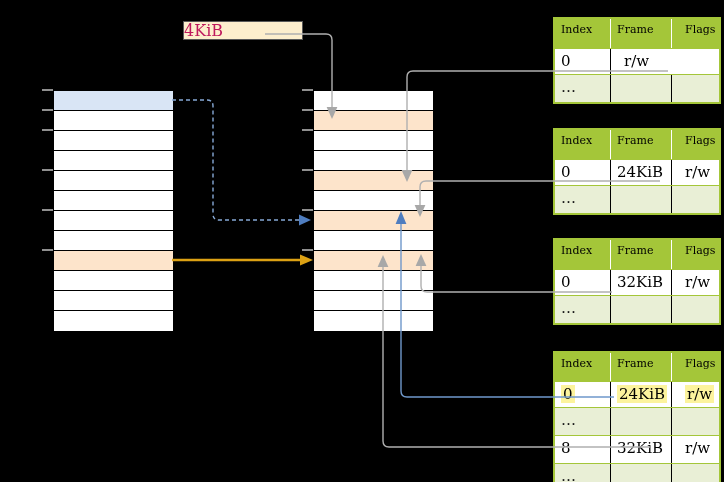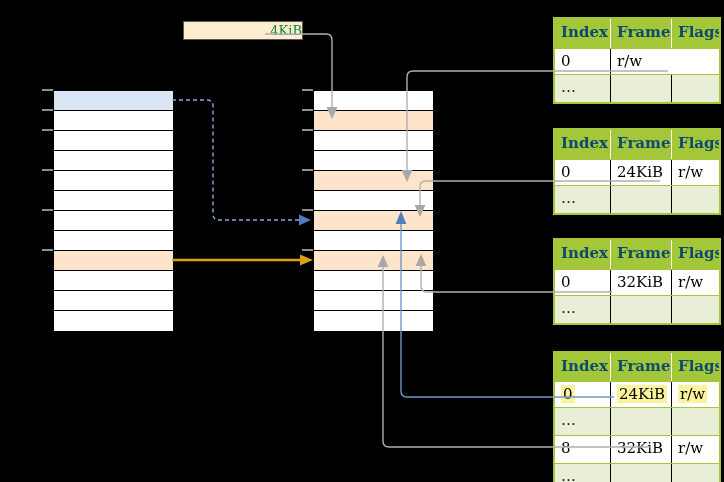--- a/index.html
+++ b/index.html
@@ -4,21 +4,21 @@
 <style>
   html,body{margin:0;padding:0;background:#000;}
   .canvas{
     position:relative;width:724px;height:482px;background:var(--bg,#000);
     font-family:"DejaVu Serif","Liberation Serif",serif;overflow:hidden;
   }
   
   .size-label{
     position:absolute;left:183px;top:21px;width:120px;height:19px;
     background:var(--label-cream);border:1px solid #595959;box-sizing:border-box;
-    font-size:13px;line-height:17px;text-align:right;color:#15803d;
+    font-size:16px;line-height:17px;text-align:left;color:#be185d;
   }
   
   .memcol{
     position:absolute;top:90px;width:119px;height:240px;
     border:1px solid #000;box-sizing:content-box;
   }
   .memcol.left{left:53px;} .memcol.mid{left:313px;}
   .mrow{height:20px;box-sizing:border-box;border-bottom:1px solid #000;background:var(--row-white);}
   .mrow:last-child{border-bottom:none;}
   .mrow.blue{background:var(--row-blue);}
@@ -31,22 +31,22 @@
   }
   .t1{top:17px;} .t2{top:128px;} .t3{top:238px;} .t4{top:351px;}
   .prow{display:flex;box-sizing:border-box;}
   .prow + .prow{border-top:1px solid var(--table-green);}
   .phead{height:29px;background:var(--table-green);}
   .pdata{height:26px;background:#fff;}
   .pdots{height:28px;background:var(--row-lightgreen);}
   .t4 .phead{height:28px;} .t4 .r8{height:28px;} .t4 .last{height:19px;border-bottom:none;}
   .pc{box-sizing:border-box;padding:3px 0 0 6px;overflow:hidden;
       font-size:15px;color:#000;}
-  .pc.c1{width:56px;} .pc.c2{width:61px;} .pc.c3{flex:1;}
-  .phead .pc{color:#0c4a6e;font-weight:bold;font-size:15px;padding-top:4px;}
+  .pc.c1{width:56px;} .pc.c2{width:61px;} .pc.c3{flex:1;margin-left:7px;}
+  .phead .pc{color:#000000;font-weight:normal;font-size:11px;padding-top:4px;}
   .phead .pc.c1,.phead .pc.c2{border-right:1px solid #fff;}
   .pdata .pc.c1,.pdata .pc.c2,.pdots .pc.c1,.pdots .pc.c2{border-right:1px solid #000;}
   .pdots .pc{color:#1a1a1a;}
   .hl{background:var(--hl-yellow);padding:0 2px;}
   
   .overlay{position:absolute;left:0;top:0;pointer-events:none;}
   .ln-gray{stroke:var(--line-gray);stroke-width:1.4;fill:none;}
   .ln-blue{stroke:var(--line-blue);stroke-width:1.4;fill:none;}
   .ln-blue-dash{stroke:var(--line-blue-dash);stroke-width:1.4;fill:none;stroke-dasharray:4 3;}
   .ln-orange{stroke:var(--line-orange);stroke-width:2.4;fill:none;}

